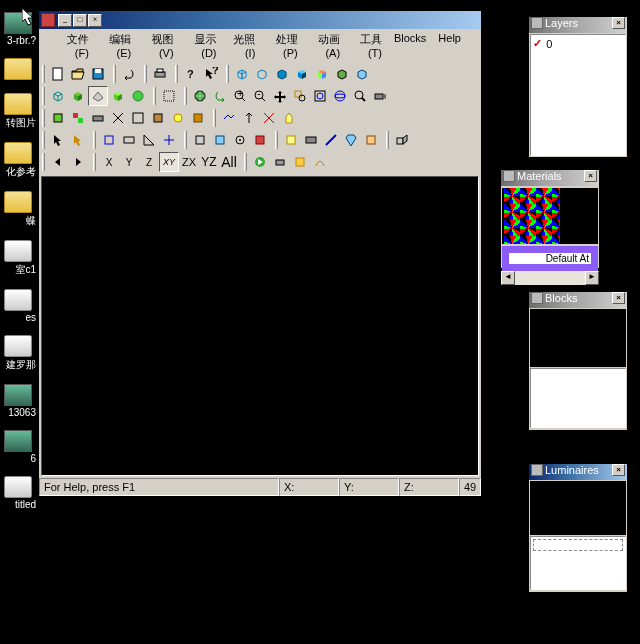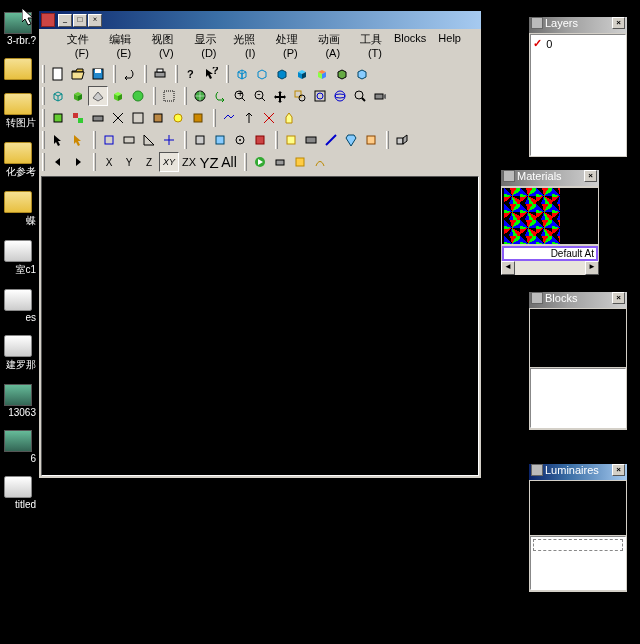--- a/index.html
+++ b/index.html
@@ -497,21 +497,21 @@
       <div class="tbtn">
           <span style="font-size:10px">Z</span>
         </div>
       <div class="tbtn active">
           <span style="font-size:9px">XY</span>
         </div>
       <div class="tbtn">
           <span style="font-size:11px">ZX</span>
         </div>
       <div class="tbtn">
-          <span style="font-size:15px">YZ</span>
+          <span style="font-size:12px">YZ</span>
         </div>
       <div class="tbtn">
           <span style="font-size:14px">All</span>
         </div>
       <div class="sep"></div>
       <div class="grip"></div>
       <div class="tbtn">
           <svg width="14" height="14">
             <circle cx="7" cy="7" r="5" fill="#3a3"></circle>
             <path d="M5 4l5 3-5 3z" fill="#fff"></path>
@@ -528,20 +528,27 @@
           </svg>
         </div>
       <div class="tbtn">
           <svg width="14" height="14">
             <path d="M3 11c2-6 6-6 8 0" fill="none" stroke="#b80"></path>
           </svg>
         </div>
     </div>
   </div>
   <div class="canvas" style="height:300px"></div>
+  <div class="status">
+    <div class="st1">For Help, press F1</div>
+    <div class="stX">X:</div>
+    <div class="stX">Y:</div>
+    <div class="stX">Z:</div>
+    <div class="stN">49</div>
+  </div>
 </div>
 
 <div class="panel" style="left:528px;top:16px;height:142px">
   <div class="pt">
     <div class="pico"></div>
     <div class="plab">Layers</div>
     <div class="pclose">×</div>
   </div>
   <div class="pbody" style="height:122px">
     <div class="layeritem">
@@ -553,21 +560,21 @@
 
 <div class="panel" style="left:500px;top:169px;height:100px">
   <div class="pt">
     <div class="pico"></div>
     <div class="plab">Materials</div>
     <div class="pclose">×</div>
   </div>
   <div style="background:#000;margin:1px">
     <div class="swatch"></div>
   </div>
-  <div style="background:#fff;border:2px solid #8b5cf6;margin:0 1px;padding:0 2px;font-size:10px;text-align:right;white-space:nowrap;overflow:hidden">Default At</div>
+  <div style="background:#fff;border:7px solid #8b5cf6;margin:0 1px;padding:0 2px;font-size:10px;text-align:right;white-space:nowrap;overflow:hidden">Default At</div>
   <div class="hscroll">
     <div class="hbtn">◄</div>
     <div class="htrk"></div>
     <div class="hbtn">►</div>
   </div>
 </div>
 
 <div class="panel" style="left:528px;top:291px;height:140px">
   <div class="pt">
     <div class="pico"></div>

